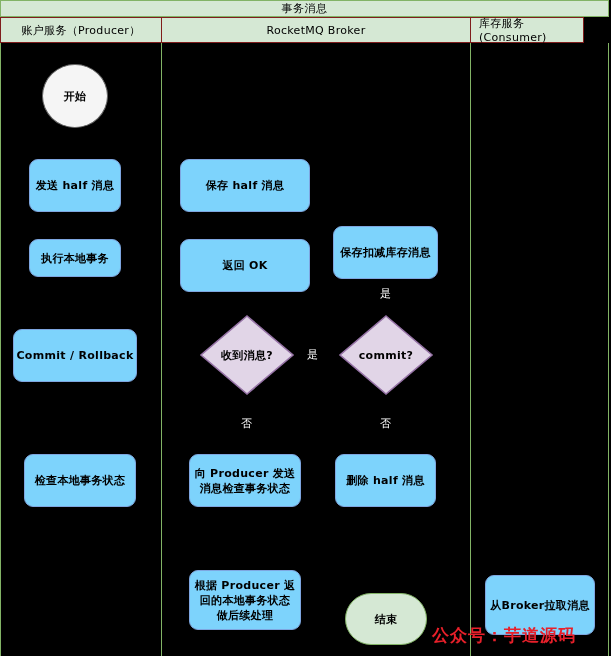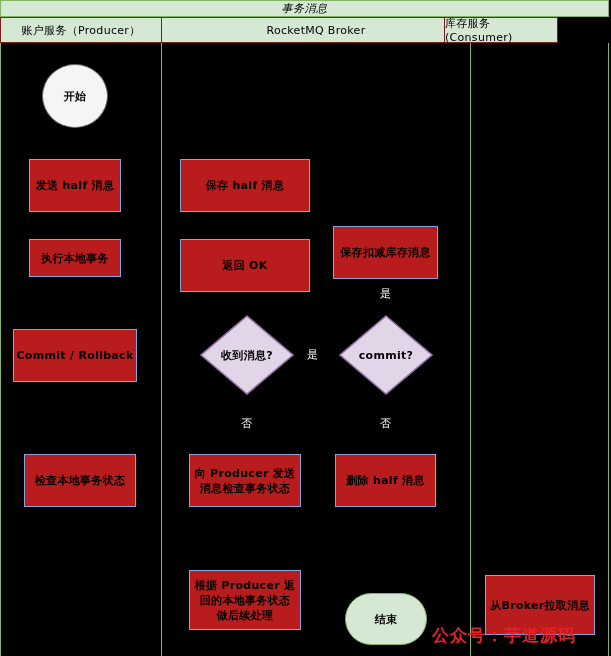--- a/index.html
+++ b/index.html
@@ -27,39 +27,38 @@
     height: 17px;
     background: #d5e8d4;
     border: 1px solid #82b366;
     box-sizing: border-box;
     display: flex;
     align-items: center;
     justify-content: center;
     font-size: 11px;
     color: #000;
     letter-spacing: 0.5px;
-    font-style: italic;
   }
   .lane-head {
     position: absolute;
     top: 17px;
     height: 26px;
     background: #d5e8d4;
     border: 1px solid #7f1d1d;
     box-sizing: border-box;
     display: flex;
     align-items: center;
     justify-content: center;
     font-size: 11px;
     color: #000;
     letter-spacing: 0.3px;
   }
   #lane-head-0 { left: 0px;   width: 162px; }
   #lane-head-1 { left: 161px; width: 310px; }
-  #lane-head-2 { left: 444px; width: 114px; }
+  #lane-head-2 { left: 470px; width: 114px; padding-left: 8px; }
 
   
   .lane-divider {
     position: absolute;
     top: 43px;
     width: 1px;
     height: 613px;
     background: #82b366;
   }
   #lane-divider-left  { left: 0px;   }
@@ -76,23 +75,23 @@
     justify-content: center;
     text-align: center;
     font-size: 11px;
     line-height: 15px;
     color: #000;
     letter-spacing: 0.3px;
     font-weight: bold;
   }
 
   .node-process {
-    background: #b91c1c;
+    background: #7dd3fc;
     border: 1.4px solid #7ea6e0;
-    border-radius: 0;
+    border-radius: 9px;
   }
 
   .node-start {
     background: #f5f5f5;
     border: 1.6px solid #666666;
     border-radius: 50%;
   }
 
   .node-end {
     background: #d5e8d4;

